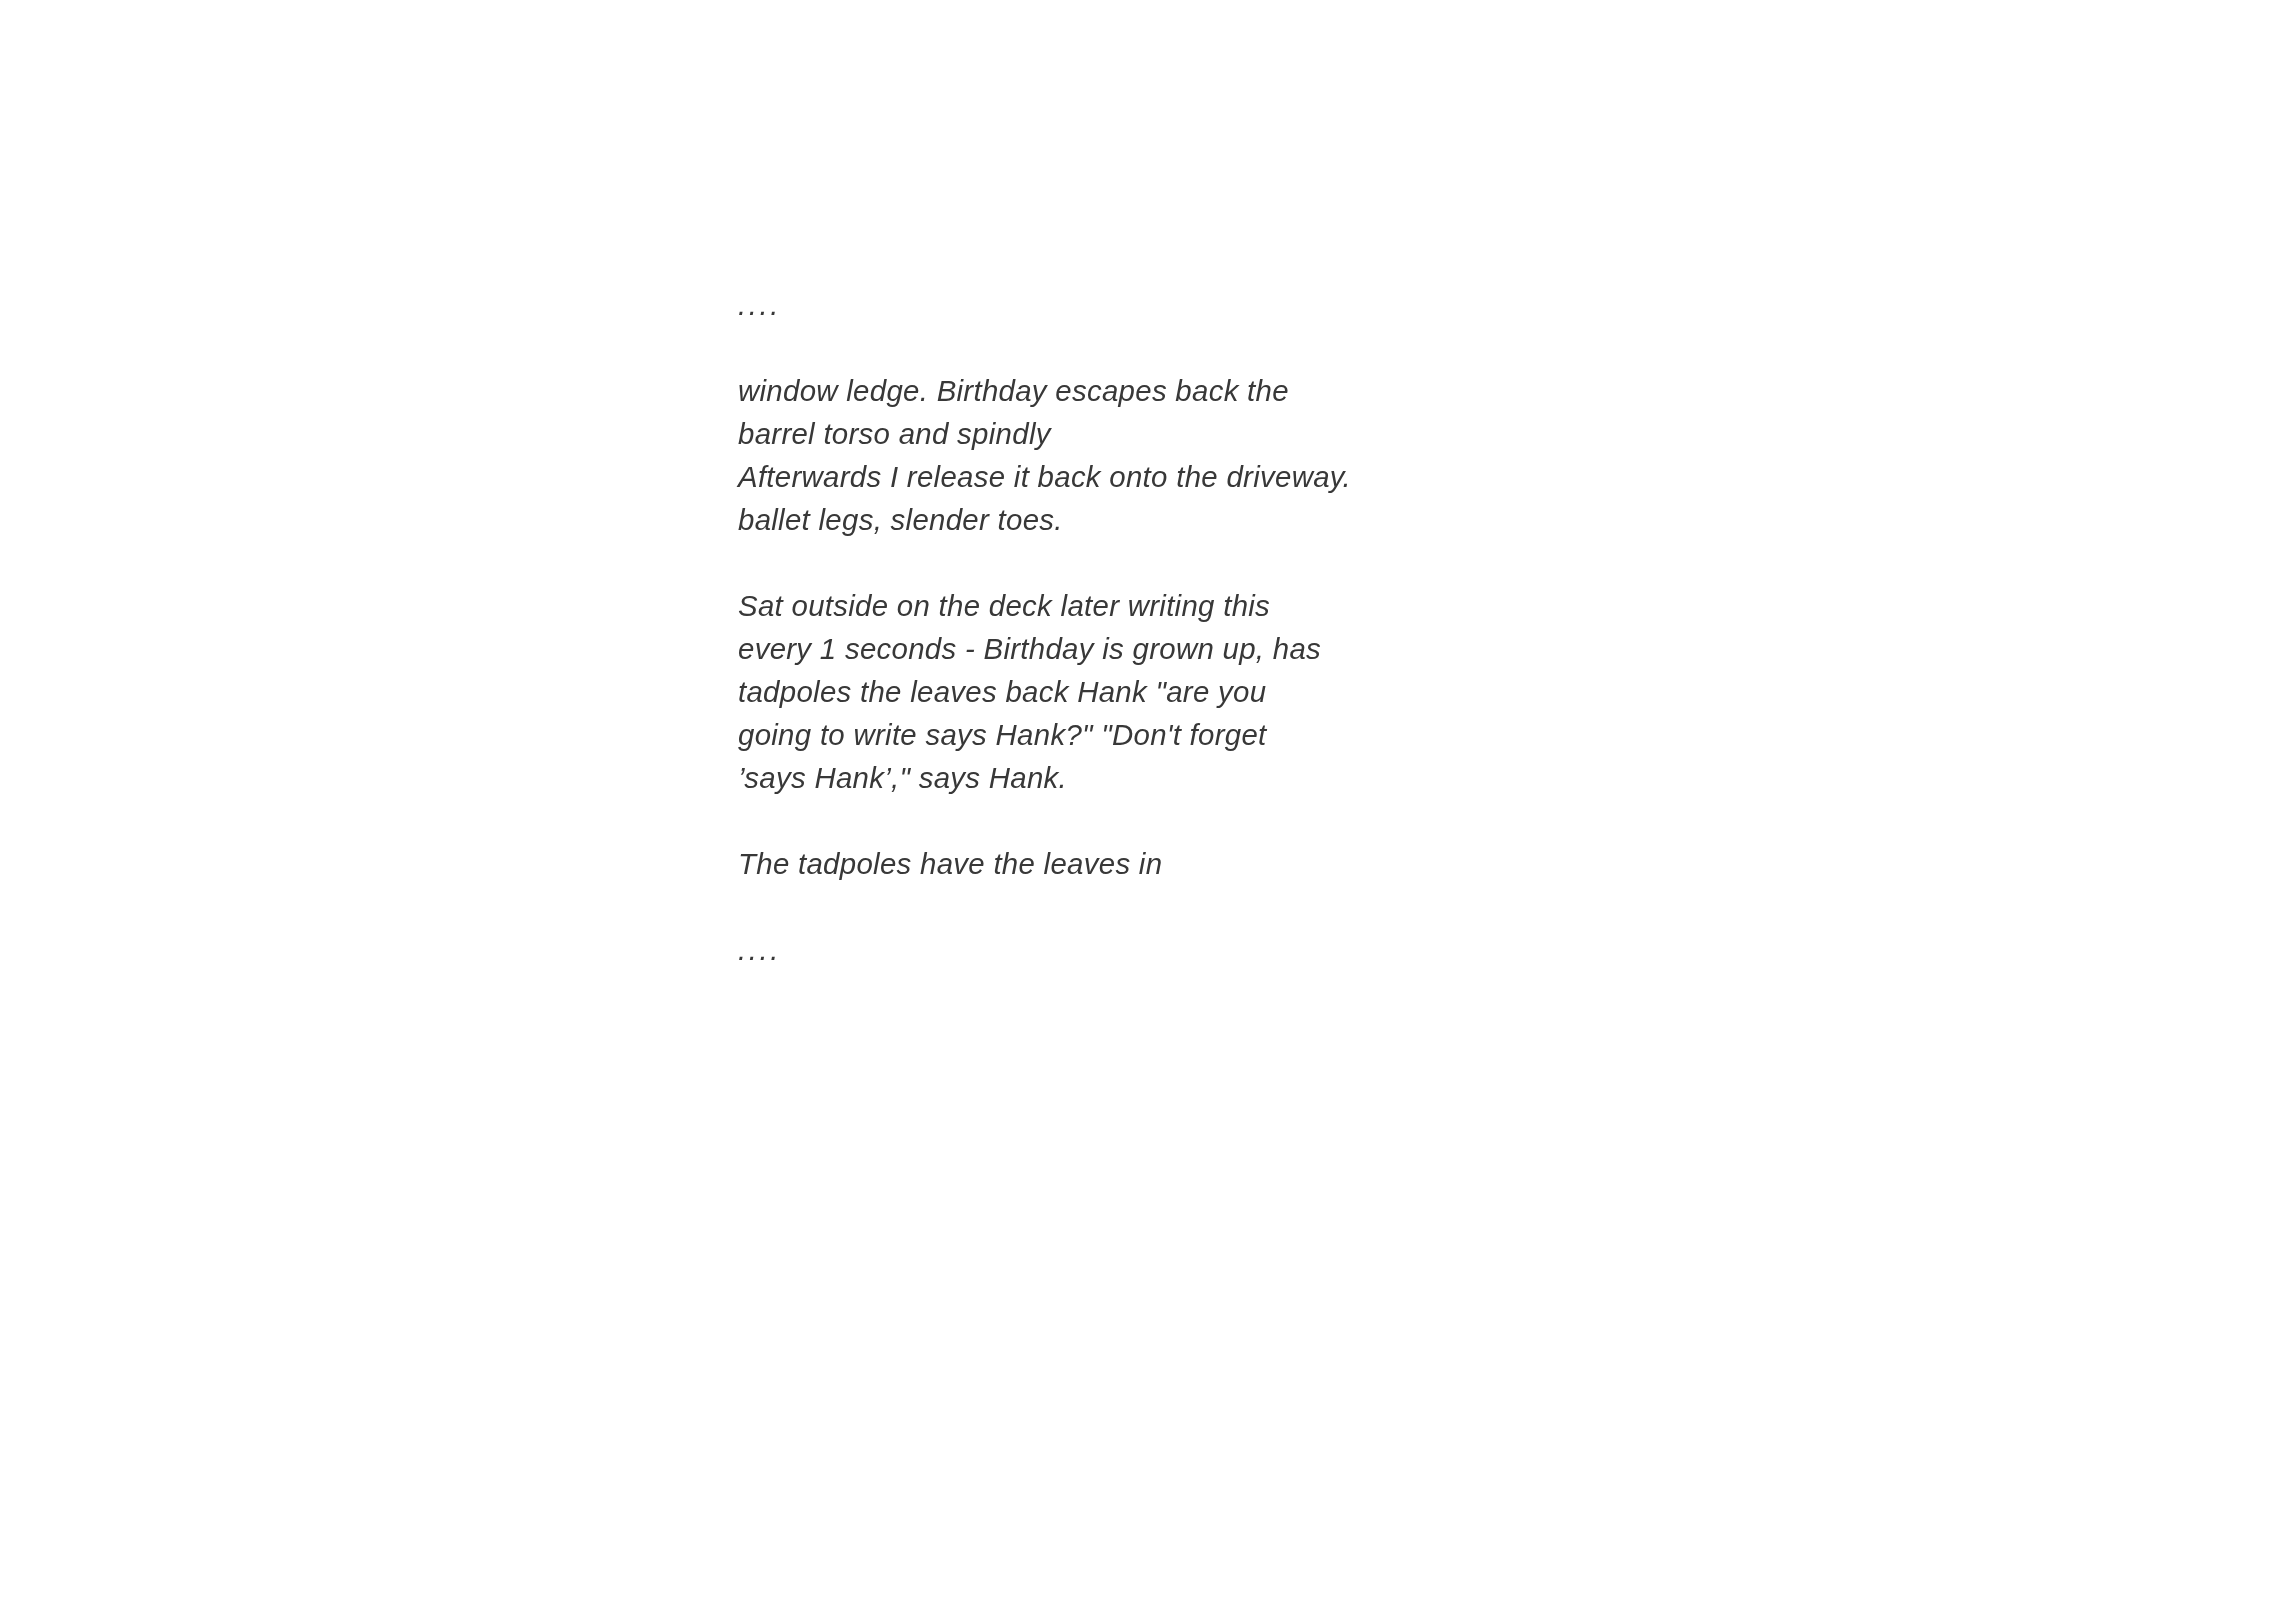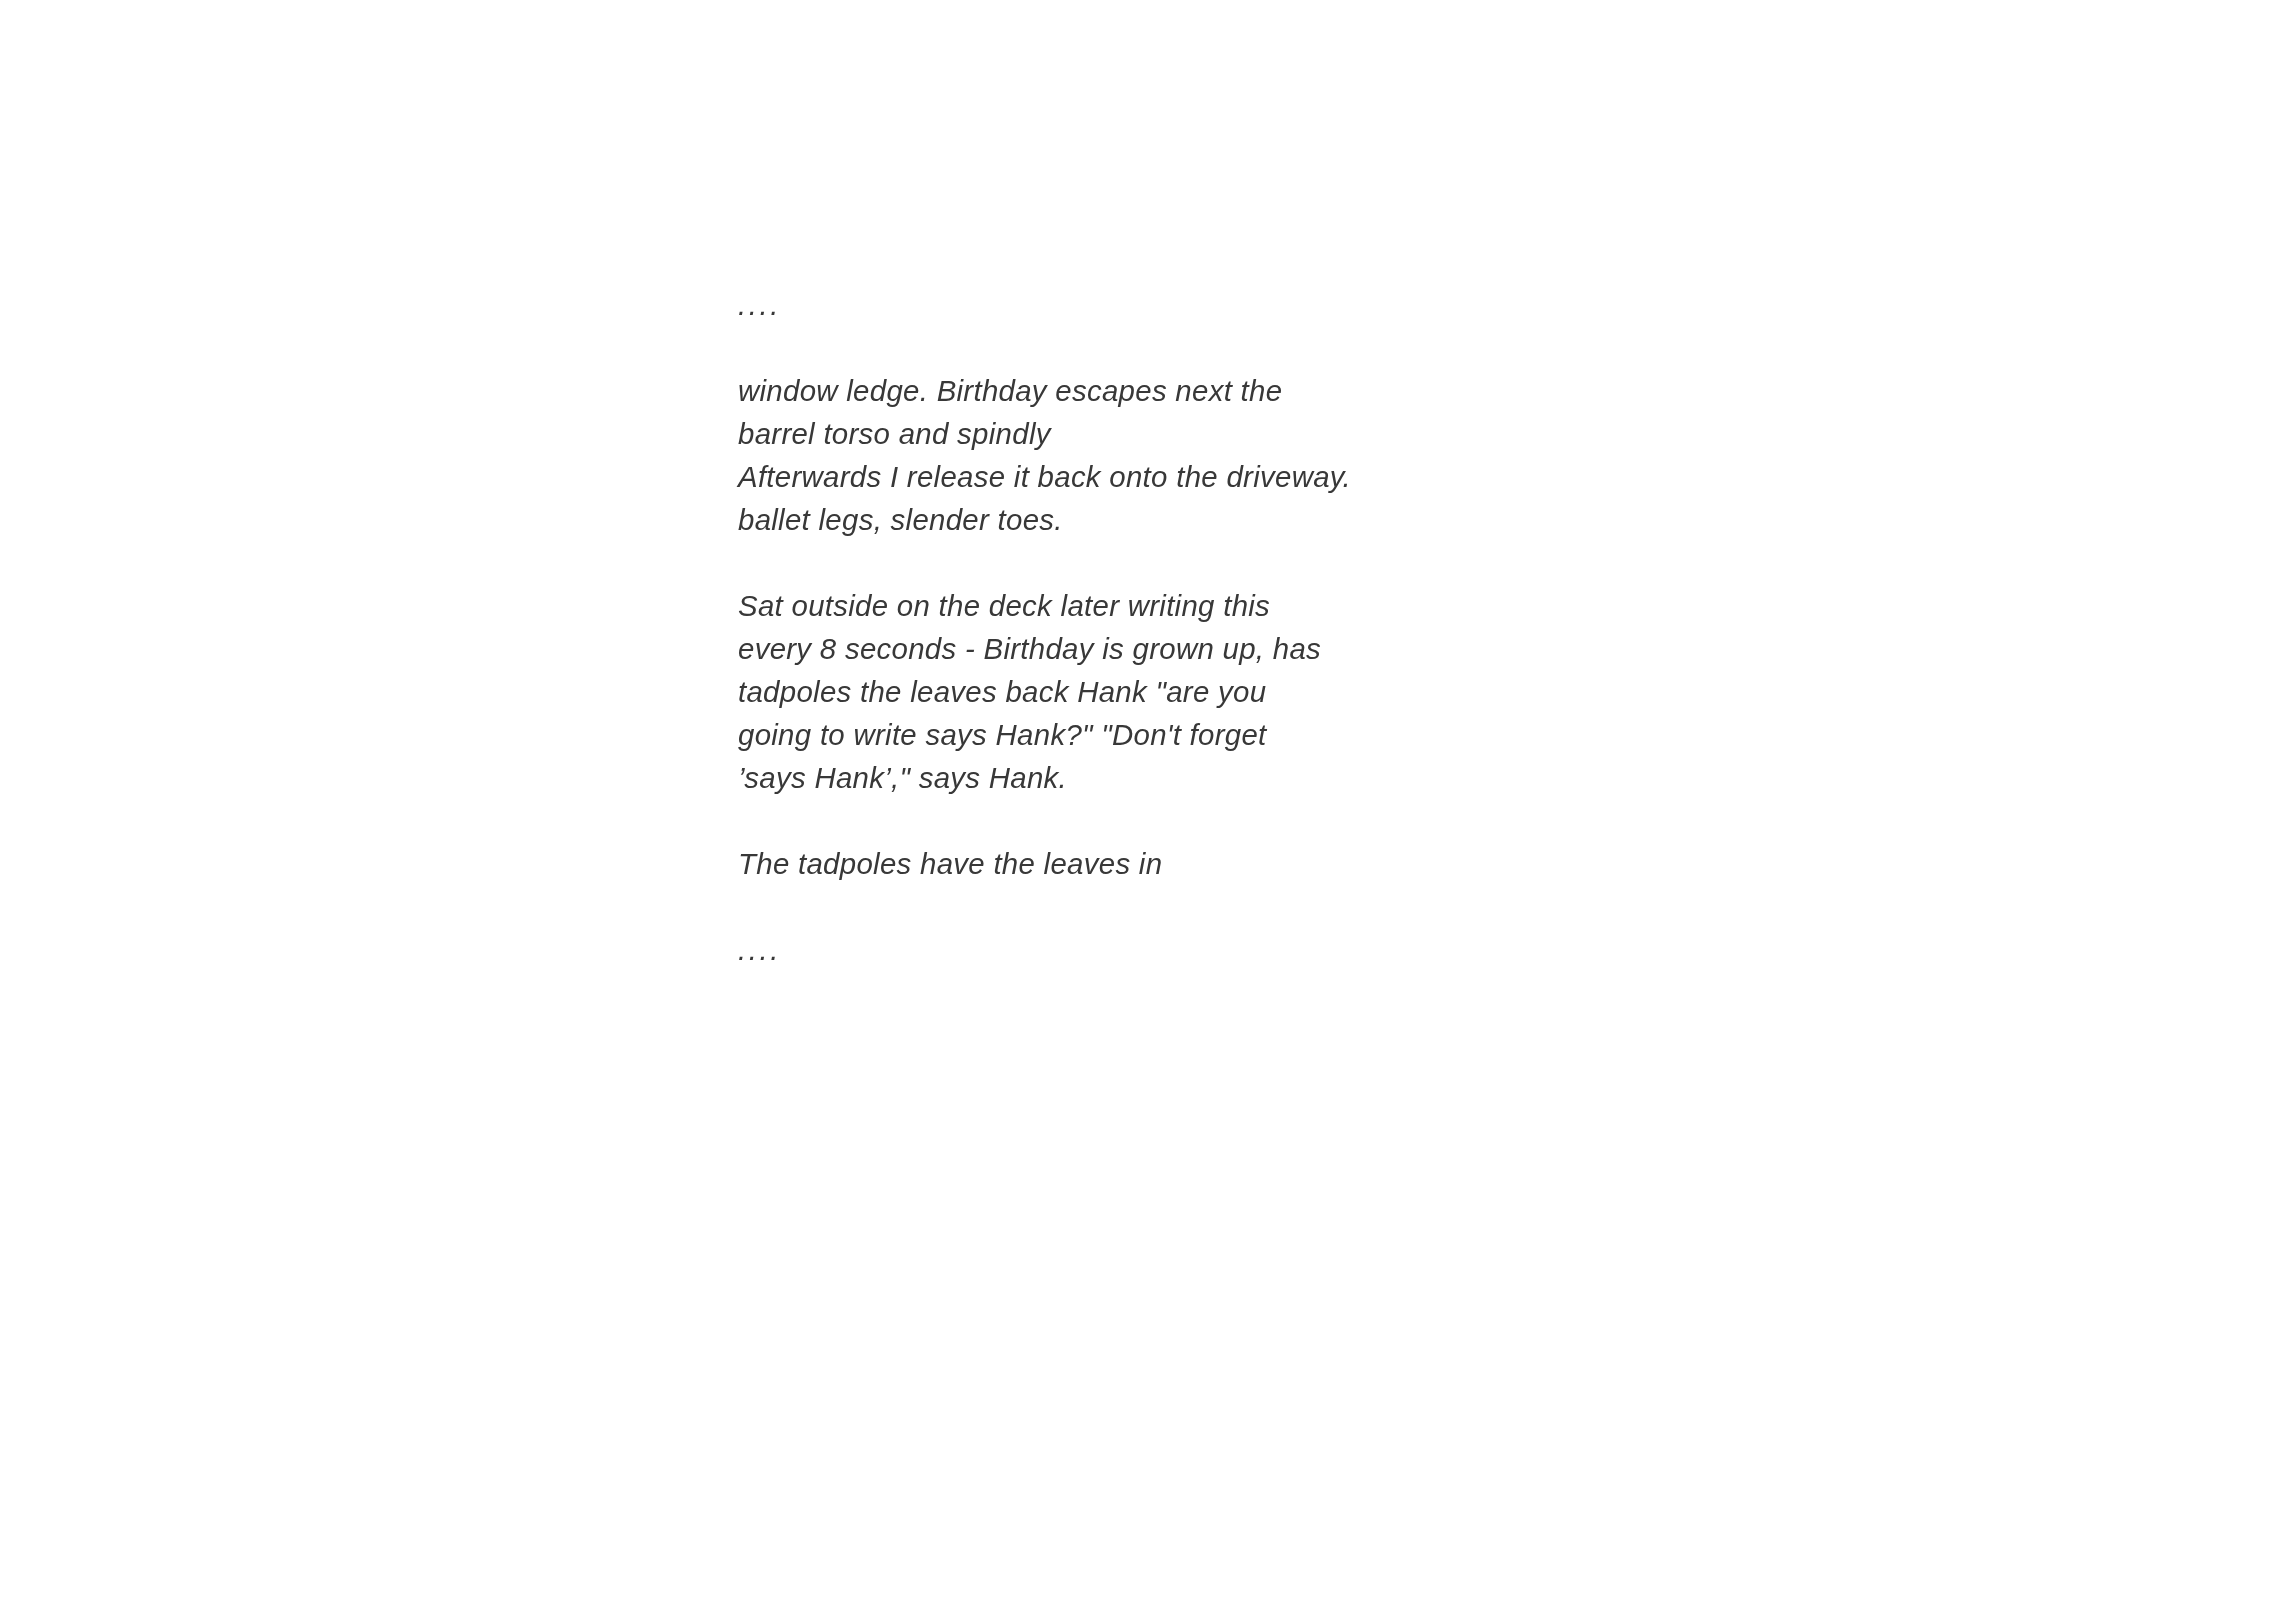--- a/index.html
+++ b/index.html
@@ -50,29 +50,29 @@
 <body>
 
 <div class="page">
   <div class="textblock">
 
     <div class="para">
       <p class="line dots">....</p>
     </div>
 
     <div class="para">
-      <p class="line">window ledge. Birthday escapes next the</p>
+      <p class="line">window ledge. Birthday escapes back the</p>
       <p class="line">barrel torso and spindly</p>
       <p class="line">Afterwards I release it back onto the driveway.</p>
       <p class="line">ballet legs, slender toes.</p>
     </div>
 
     <div class="para">
       <p class="line">Sat outside on the deck later writing this</p>
-      <p class="line">every 8 seconds - Birthday is grown up, has</p>
+      <p class="line">every 1 seconds - Birthday is grown up, has</p>
       <p class="line">tadpoles the leaves back Hank "are you</p>
       <p class="line">going to write says Hank?" "Don't forget</p>
       <p class="line">’says Hank’," says Hank.</p>
     </div>
 
     <div class="para">
       <p class="line">The tadpoles have the leaves in</p>
     </div>
 
     <div class="para">

